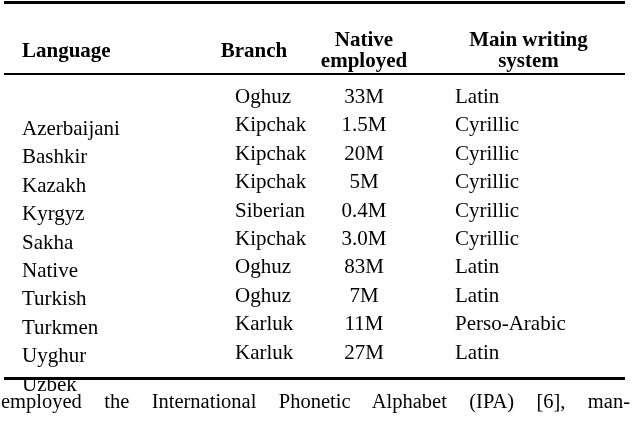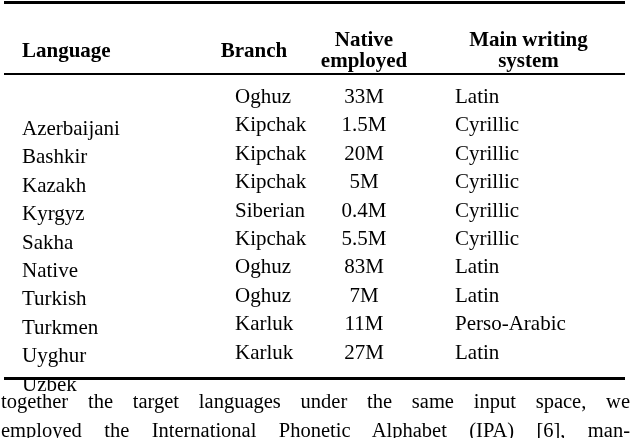--- a/index.html
+++ b/index.html
@@ -129,21 +129,21 @@
     </div>
     <div class="trow grid">
       <span class="c1">Sakha</span>
       <span class="c2">Siberian</span>
       <span class="c3">0.4M</span>
       <span class="c4">Cyrillic</span>
     </div>
     <div class="trow grid">
       <span class="c1">Native</span>
       <span class="c2">Kipchak</span>
-      <span class="c3">5.5M</span>
+      <span class="c3">3.0M</span>
       <span class="c4">Cyrillic</span>
     </div>
     <div class="trow grid">
       <span class="c1">Turkish</span>
       <span class="c2">Oghuz</span>
       <span class="c3">83M</span>
       <span class="c4">Latin</span>
     </div>
     <div class="trow grid">
       <span class="c1">Turkmen</span>
@@ -161,17 +161,16 @@
       <span class="c1">Uzbek</span>
       <span class="c2">Karluk</span>
       <span class="c3">27M</span>
       <span class="c4">Latin</span>
     </div>
   </div>
 
   <div class="rule rule-bottom"></div>
 
   <div class="body-text">
-    <div class="body-line">together the target languages under the same input space, we</div>
     <div class="body-line">employed the International Phonetic Alphabet (IPA) [6], man-</div>
   </div>
 
 </div>
 
 </body></html>

